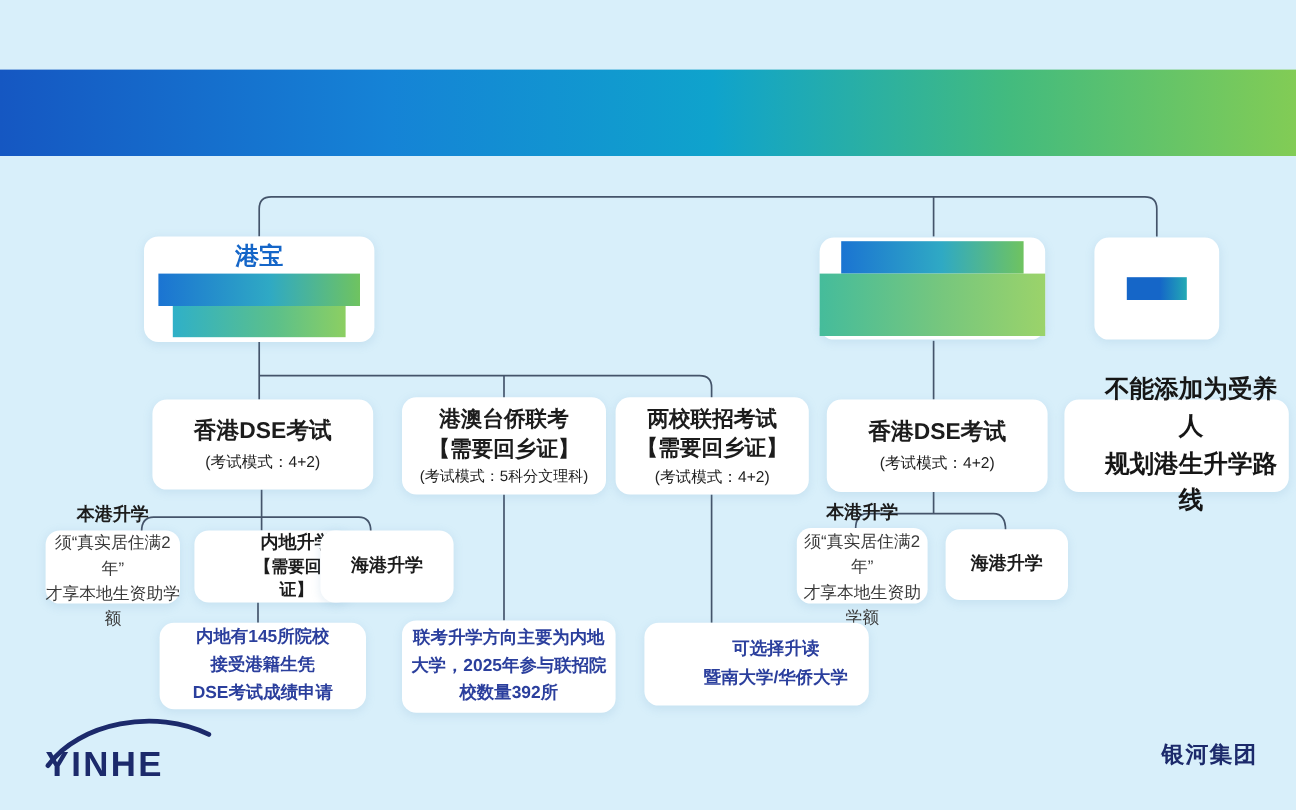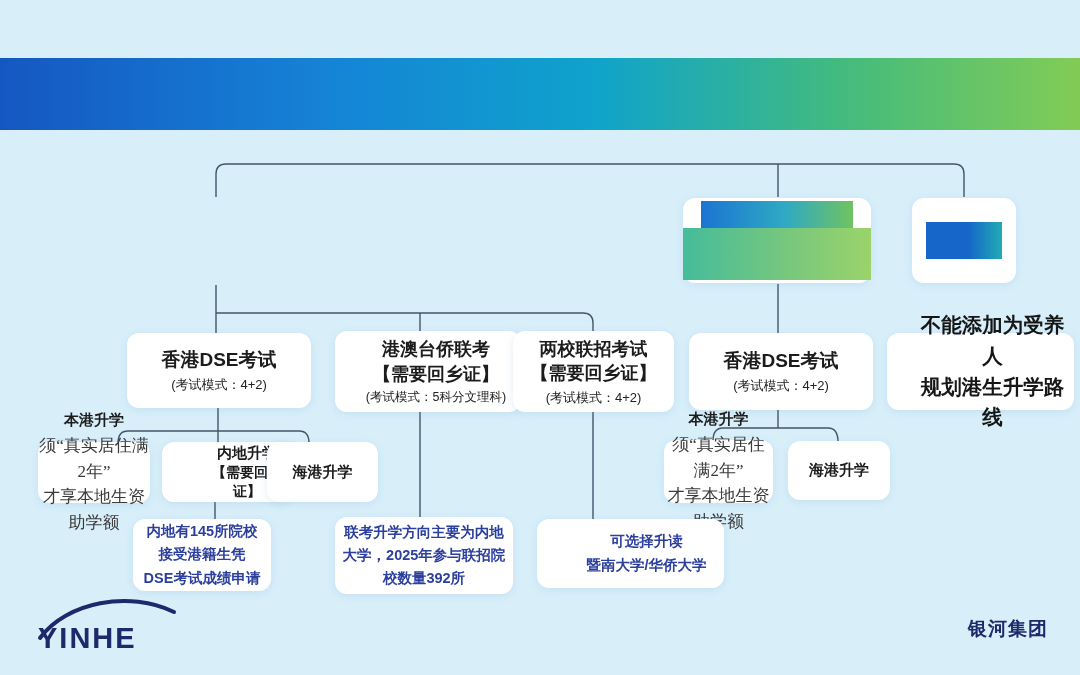--- a/index.html
+++ b/index.html
@@ -36,26 +36,26 @@
   .g-title{background:linear-gradient(90deg,#1557c2 0%,#1583d6 30%,#0fa3cc 55%,#43bb7e 78%,#82cc55 100%);}
   .g-bluegreen{background:linear-gradient(90deg,#1b74d2 0%,#2fa9c4 55%,#6fc360 100%);}
   .g-tealgreen{background:linear-gradient(90deg,#2fb0c8 0%,#5cc08a 60%,#8ccf62 100%);}
   .g-lightgreen{background:linear-gradient(90deg,#45bc9b 0%,#77c77d 55%,#9bd36a 100%);padding-left:43px;}
   .g-blueteal{background:linear-gradient(90deg,#1566c8 0%,#1566c8 55%,#23aab4 100%);}
   .blue{color:#1566c8;}
   .dark{color:#1c1c1c;}
   .f20b{font-size:20px;font-weight:700;}
   .f19b{font-size:19px;font-weight:700;}
   .f18b{font-size:18px;font-weight:700;}
-  .f22b{font-size:28px;font-weight:700;}
+  .f22b{font-size:14px;font-weight:700;padding-left:12px;}
   .f15b{font-size:15px;font-weight:700;}
   .f14b{font-size:14px;font-weight:700;}
   .f13{font-size:13px;color:#222;margin-top:3px;}
   .f12{font-size:12.5px;color:#222;margin-top:3px;}
-  .f11{font-size:17px;color:#3a3a3a;line-height:1.5;margin-top:3px;font-family:Liberation Serif, serif;}
+  .f11{font-size:14px;color:#3a3a3a;line-height:1.5;margin-top:3px;}
   .f20m{font-size:20.5px;font-weight:600;color:#161616;line-height:1.5;}
   .detail{font-size:14.5px;font-weight:700;color:#2b3f9d;line-height:1.6;}
   .footer-logo{position:absolute;left:32px;top:596px;width:150px;height:66px;}
   .footer-logo .logo-text{
     position:absolute;left:6px;top:26px;
     font-size:29px;font-weight:800;color:#1c2a6b;letter-spacing:2px;
   }
   .footer-company{
     position:absolute;right:32px;top:616px;
     font-size:19px;font-weight:700;color:#1c2a6b;letter-spacing:1px;
@@ -77,36 +77,41 @@
     <path d="M 118 443 Q 118 431 128 431 H 299 Q 309 431 309 443"></path>
     <path d="M 778 410 V 428"></path>
     <path d="M 713 441 Q 713 428 723 428 H 828 Q 838 428 838 442"></path>
     <path d="M 215 502 V 519"></path>
     <path d="M 420 412 V 517"></path>
     <path d="M 593 412 V 519"></path>
   </svg>
 
   <div class="page-title gt g-title">香港身份升学规划</div>
 
+  <div class="node" style="left:120px;top:197px;width:192px;height:88px;">
+    <div class="f20b blue">港宝</div>
+    <div class="f20b gt g-bluegreen">0-9岁规划香港身份</div>
+    <div class="f19b gt g-tealgreen">（永居+回乡证）</div>
+  </div>
 
   <div class="node" style="left:683px;top:198px;width:188px;height:85px;">
     <div class="f20b gt g-bluegreen">10-17岁规划身份</div>
     <div class="f19b gt g-lightgreen">（香港非永居身份）</div>
   </div>
 
   <div class="node" style="left:912px;top:198px;width:104px;height:85px;">
     <div class="f22b gt g-blueteal">18+岁</div>
   </div>
 
   <div class="node" style="left:127px;top:333px;width:184px;height:75px;">
     <div class="f19b dark">香港DSE考试</div>
     <div class="f13">(考试模式：4+2)</div>
   </div>
 
-  <div class="node" style="left:335px;top:331px;width:170px;height:81px;padding-left:16px;">
+  <div class="node" style="left:335px;top:331px;width:170px;height:81px;">
     <div class="f18b dark">港澳台侨联考</div>
     <div class="f18b dark">【需要回乡证】</div>
     <div class="f12">(考试模式：5科分文理科)</div>
   </div>
 
   <div class="node" style="left:513px;top:331px;width:161px;height:81px;">
     <div class="f18b dark">两校联招考试</div>
     <div class="f18b dark">【需要回乡证】</div>
     <div class="f13">(考试模式：4+2)</div>
   </div>
@@ -139,21 +144,21 @@
   <div class="node" style="left:664px;top:440px;width:109px;height:63px;">
     <div class="f15b dark">本港升学</div>
     <div class="f11">须“真实居住满2年”</div>
     <div class="f11" style="margin-top:0;">才享本地生资助学额</div>
   </div>
 
   <div class="node" style="left:788px;top:441px;width:102px;height:59px;">
     <div class="f15b dark">海港升学</div>
   </div>
 
-  <div class="node" style="left:133px;top:519px;width:138px;height:72px;">
+  <div class="node" style="left:133px;top:519px;width:172px;height:72px;">
     <div class="detail">内地有145所院校</div>
     <div class="detail">接受港籍生凭</div>
     <div class="detail">DSE考试成绩申请</div>
   </div>
 
   <div class="node" style="left:335px;top:517px;width:178px;height:77px;">
     <div class="detail">联考升学方向主要为内地</div>
     <div class="detail">大学，2025年参与联招院</div>
     <div class="detail">校数量392所</div>
   </div>

